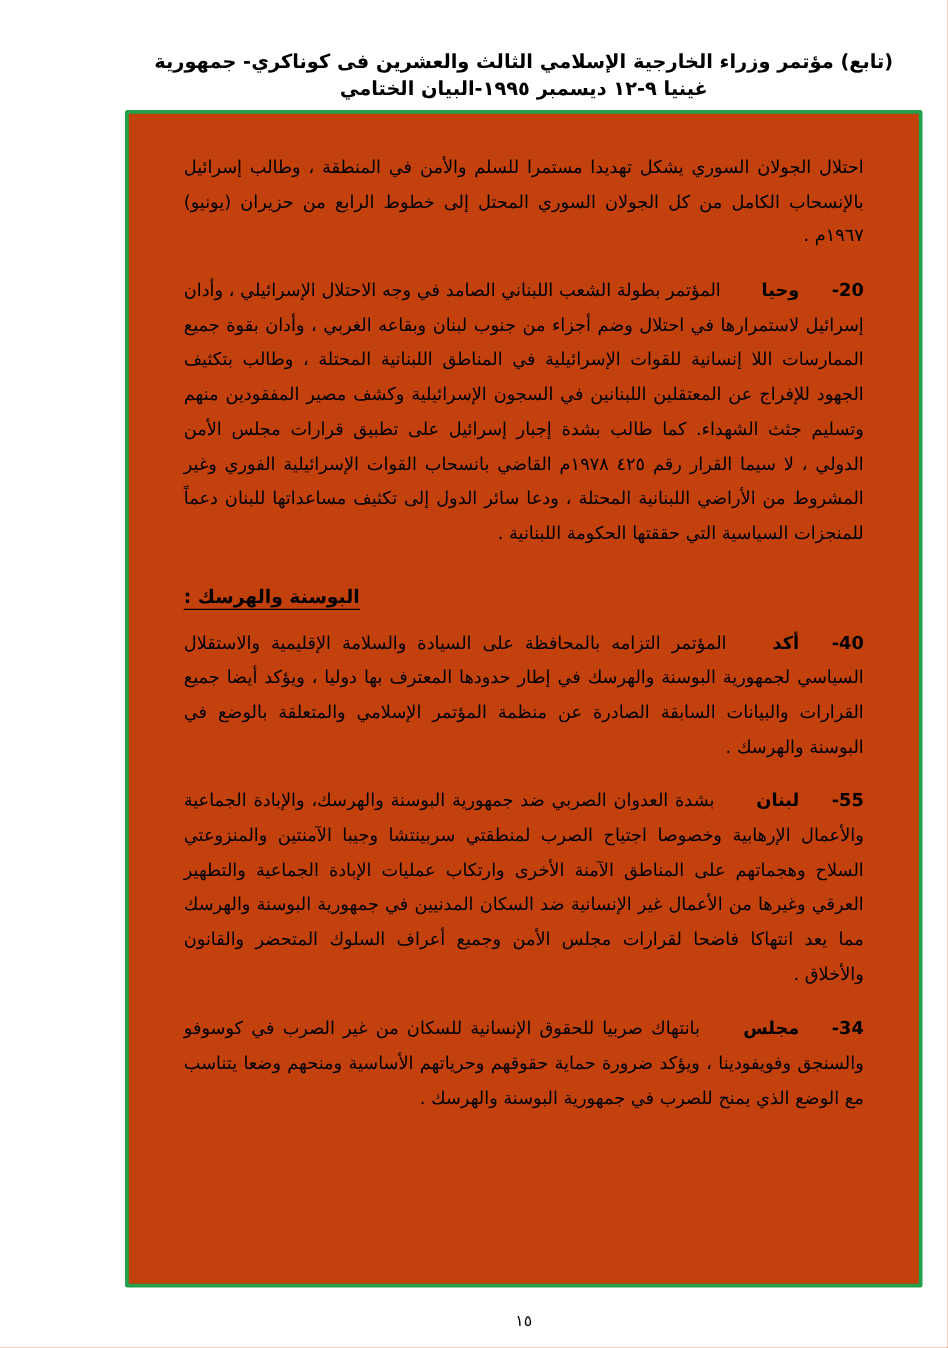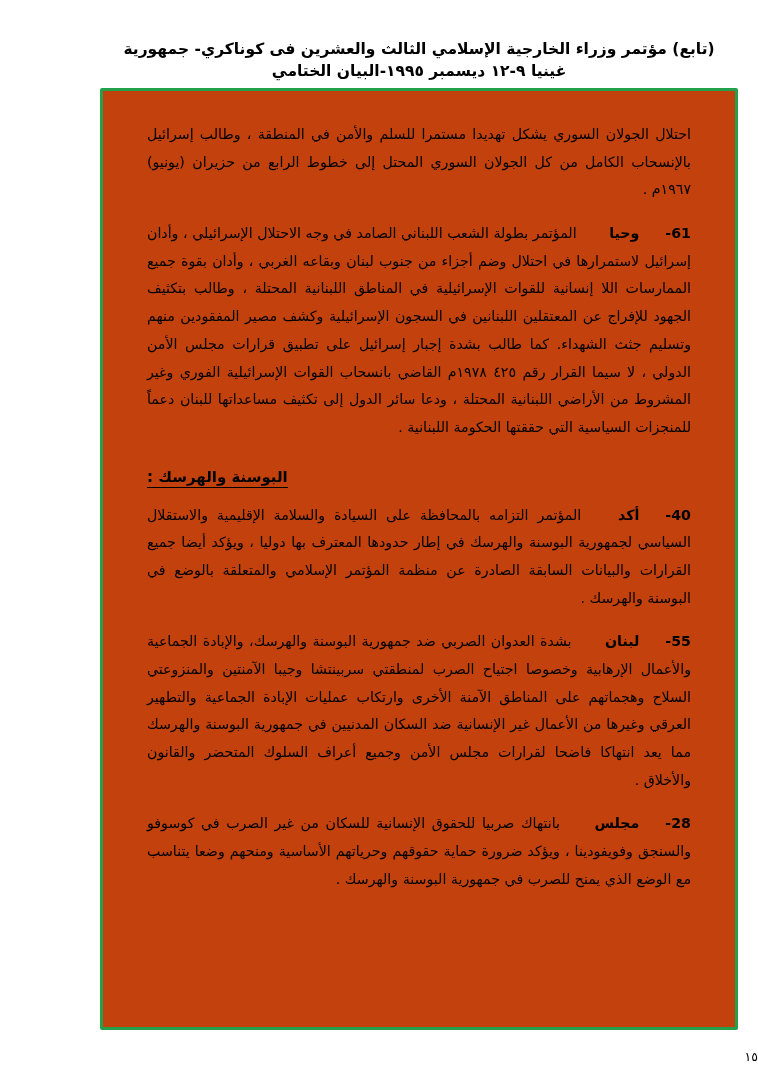--- a/index.html
+++ b/index.html
@@ -92,20 +92,21 @@
   }
   .section-head span {
     border-bottom: 1.5px solid #000;
     padding-bottom: 1px;
   }
   .page-number {
     position: absolute;
     bottom: 14px;
     left: 0;
     right: 0;
+    text-align: center;
     font-size: 12.5px;
     letter-spacing: 1px;
   }
   .spacer-top { height: 4px; }
 </style>
 </head>
 <body>
 
 <div class="page">
 
@@ -117,40 +118,40 @@
   <div class="frame">
     <div class="content">
 
       <div class="spacer-top"></div>
 
       <p class="para">
         <span>احتلال الجولان السوري يشكل تهديدا مستمرا للسلم والأمن في المنطقة ، وطالب إسرائيل بالإنسحاب الكامل من كل الجولان السوري المحتل إلى خطوط الرابع من حزيران (يونيو) ١٩٦٧م .</span>
       </p>
 
       <p class="para tight">
-        <span class="num">61-</span><span class="gap"></span><span class="lead">وحيا</span>
+        <span class="num">20-</span><span class="gap"></span><span class="lead">وحيا</span>
         <span>المؤتمر بطولة الشعب اللبناني الصامد في وجه الاحتلال الإسرائيلي ، وأدان إسرائيل لاستمرارها في احتلال وضم أجزاء من جنوب لبنان وبقاعه الغربي ، وأدان بقوة جميع الممارسات اللا إنسانية للقوات الإسرائيلية في المناطق اللبنانية المحتلة ، وطالب بتكثيف الجهود للإفراج عن المعتقلين اللبنانين في السجون الإسرائيلية وكشف مصير المفقودين منهم وتسليم جثث الشهداء. كما طالب بشدة إجبار إسرائيل على تطبيق قرارات مجلس الأمن الدولي ، لا سيما القرار رقم ٤٢٥ ١٩٧٨م القاضي بانسحاب القوات الإسرائيلية الفوري وغير المشروط من الأراضي اللبنانية المحتلة ، ودعا سائر الدول إلى تكثيف مساعداتها للبنان دعماً للمنجزات السياسية التي حققتها الحكومة اللبنانية .</span>
       </p>
 
       <div class="section-head">
         <span>البوسنة والهرسك :</span>
       </div>
 
       <p class="para">
         <span class="num">40-</span><span class="gap"></span><span class="lead">أكد</span>
         <span>المؤتمر التزامه بالمحافظة على السيادة والسلامة الإقليمية والاستقلال السياسي لجمهورية البوسنة والهرسك في إطار حدودها المعترف بها دوليا ، ويؤكد أيضا جميع القرارات والبيانات السابقة الصادرة عن منظمة المؤتمر الإسلامي والمتعلقة بالوضع في البوسنة والهرسك .</span>
       </p>
 
       <p class="para">
         <span class="num">55-</span><span class="gap"></span><span class="lead">لبنان</span>
         <span>بشدة العدوان الصربي ضد جمهورية البوسنة والهرسك، والإبادة الجماعية والأعمال الإرهابية وخصوصا اجتياح الصرب لمنطقتي سربينتشا وجيبا الآمنتين والمنزوعتي السلاح وهجماتهم على المناطق الآمنة الأخرى وارتكاب عمليات الإبادة الجماعية والتطهير العرقي وغيرها من الأعمال غير الإنسانية ضد السكان المدنيين في جمهورية البوسنة والهرسك مما يعد انتهاكا فاضحا لقرارات مجلس الأمن وجميع أعراف السلوك المتحضر والقانون والأخلاق .</span>
       </p>
 
       <p class="para">
-        <span class="num">28-</span><span class="gap"></span><span class="lead">مجلس</span>
+        <span class="num">34-</span><span class="gap"></span><span class="lead">مجلس</span>
         <span>بانتهاك صربيا للحقوق الإنسانية للسكان من غير الصرب في كوسوفو والسنجق وفويفودينا ، ويؤكد ضرورة حماية حقوقهم وحرياتهم الأساسية ومنحهم وضعا يتناسب مع الوضع الذي يمنح للصرب في جمهورية البوسنة والهرسك .</span>
       </p>
 
     </div>
   </div>
 
   <div class="page-number">١٥</div>
 
 </div>
 

